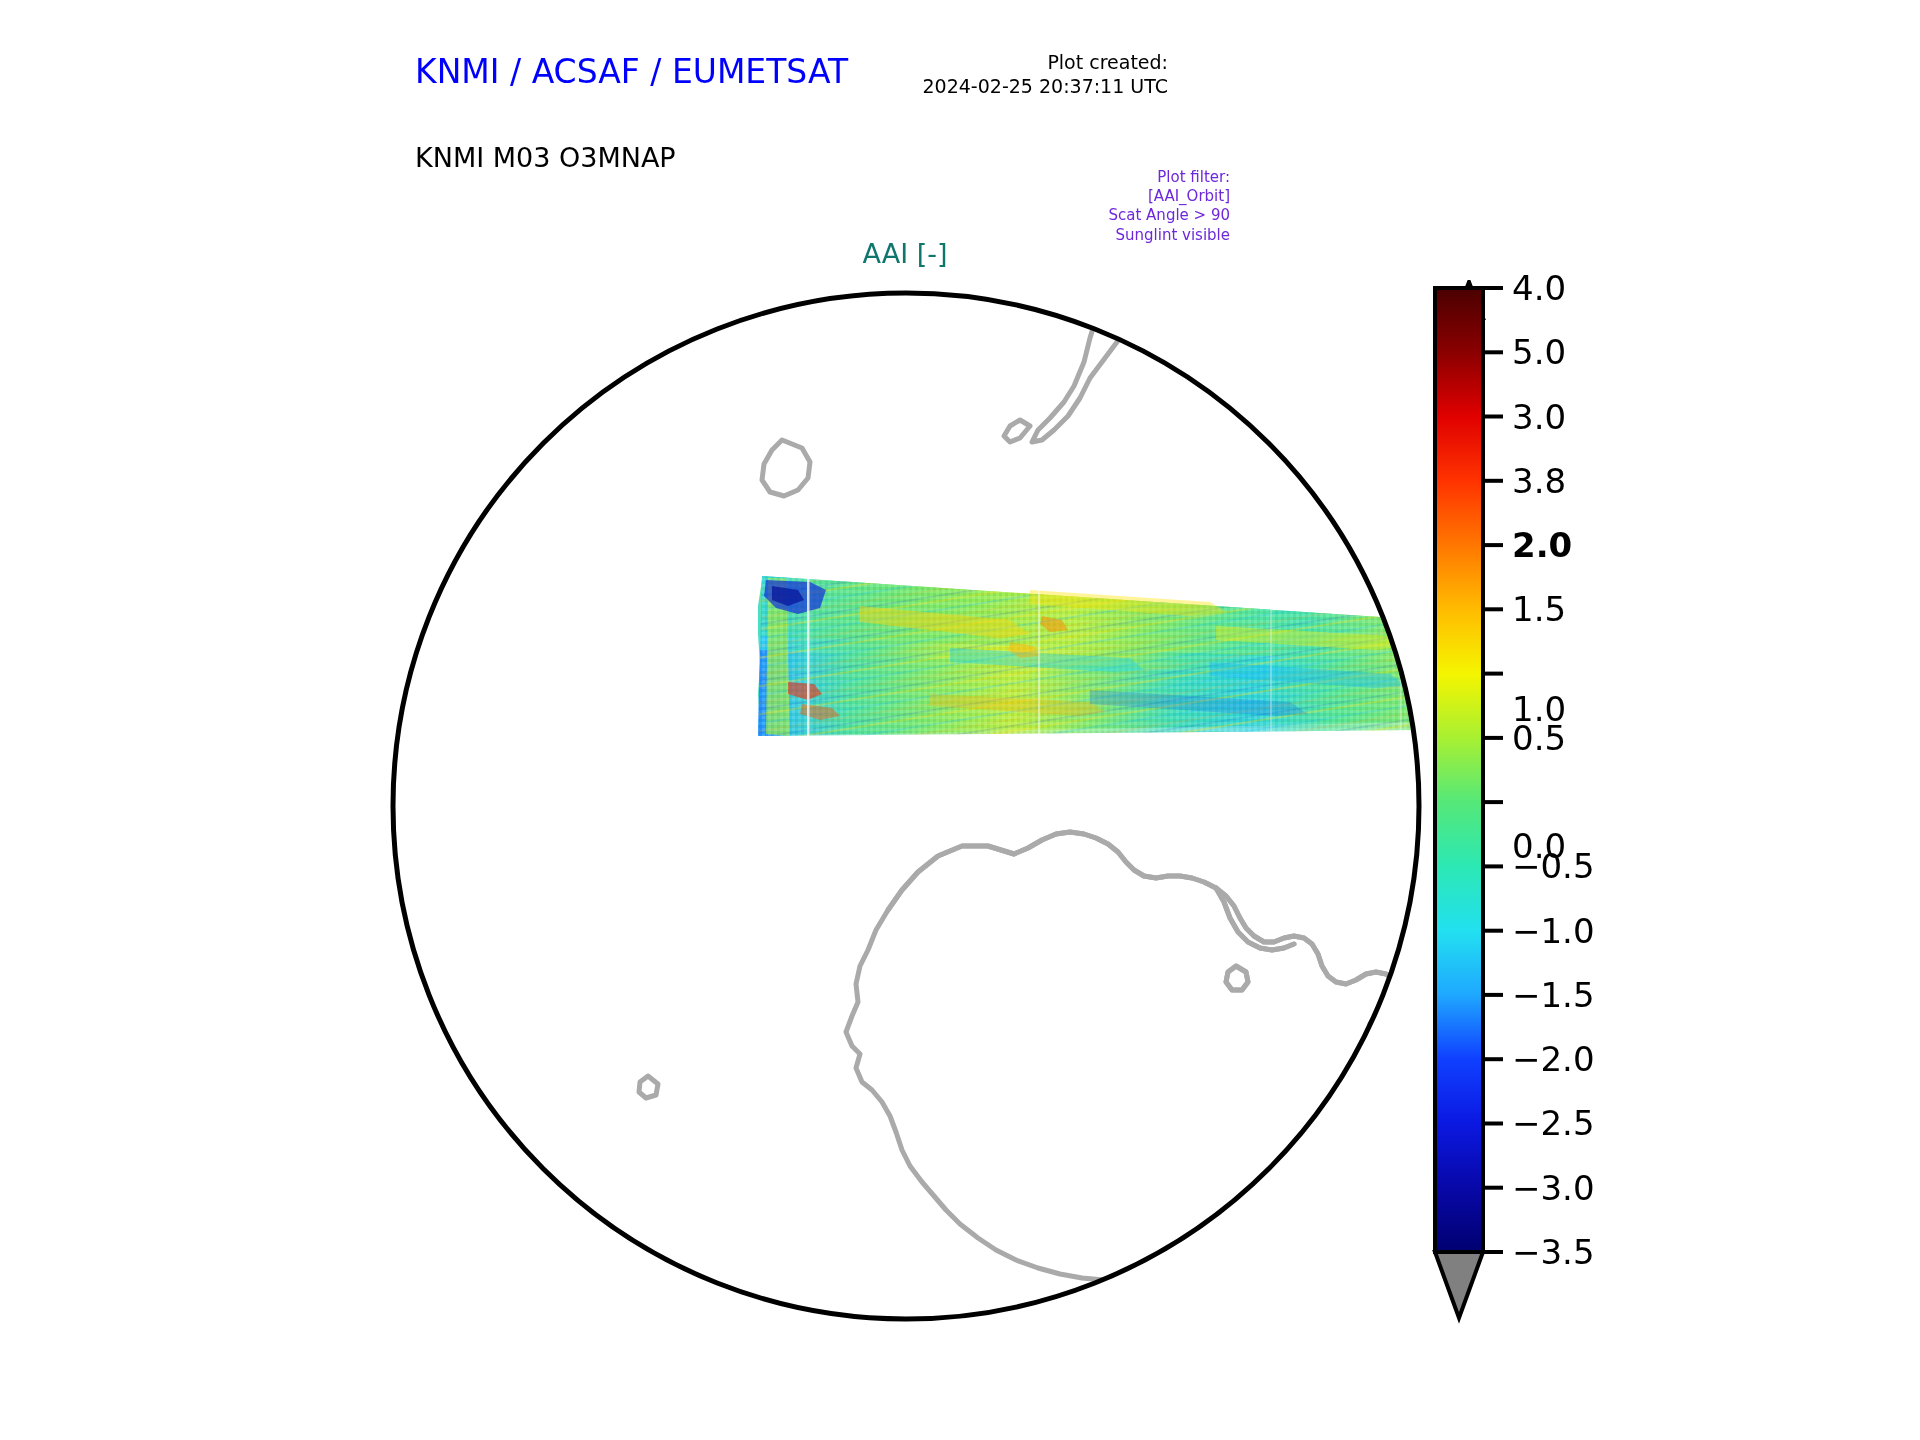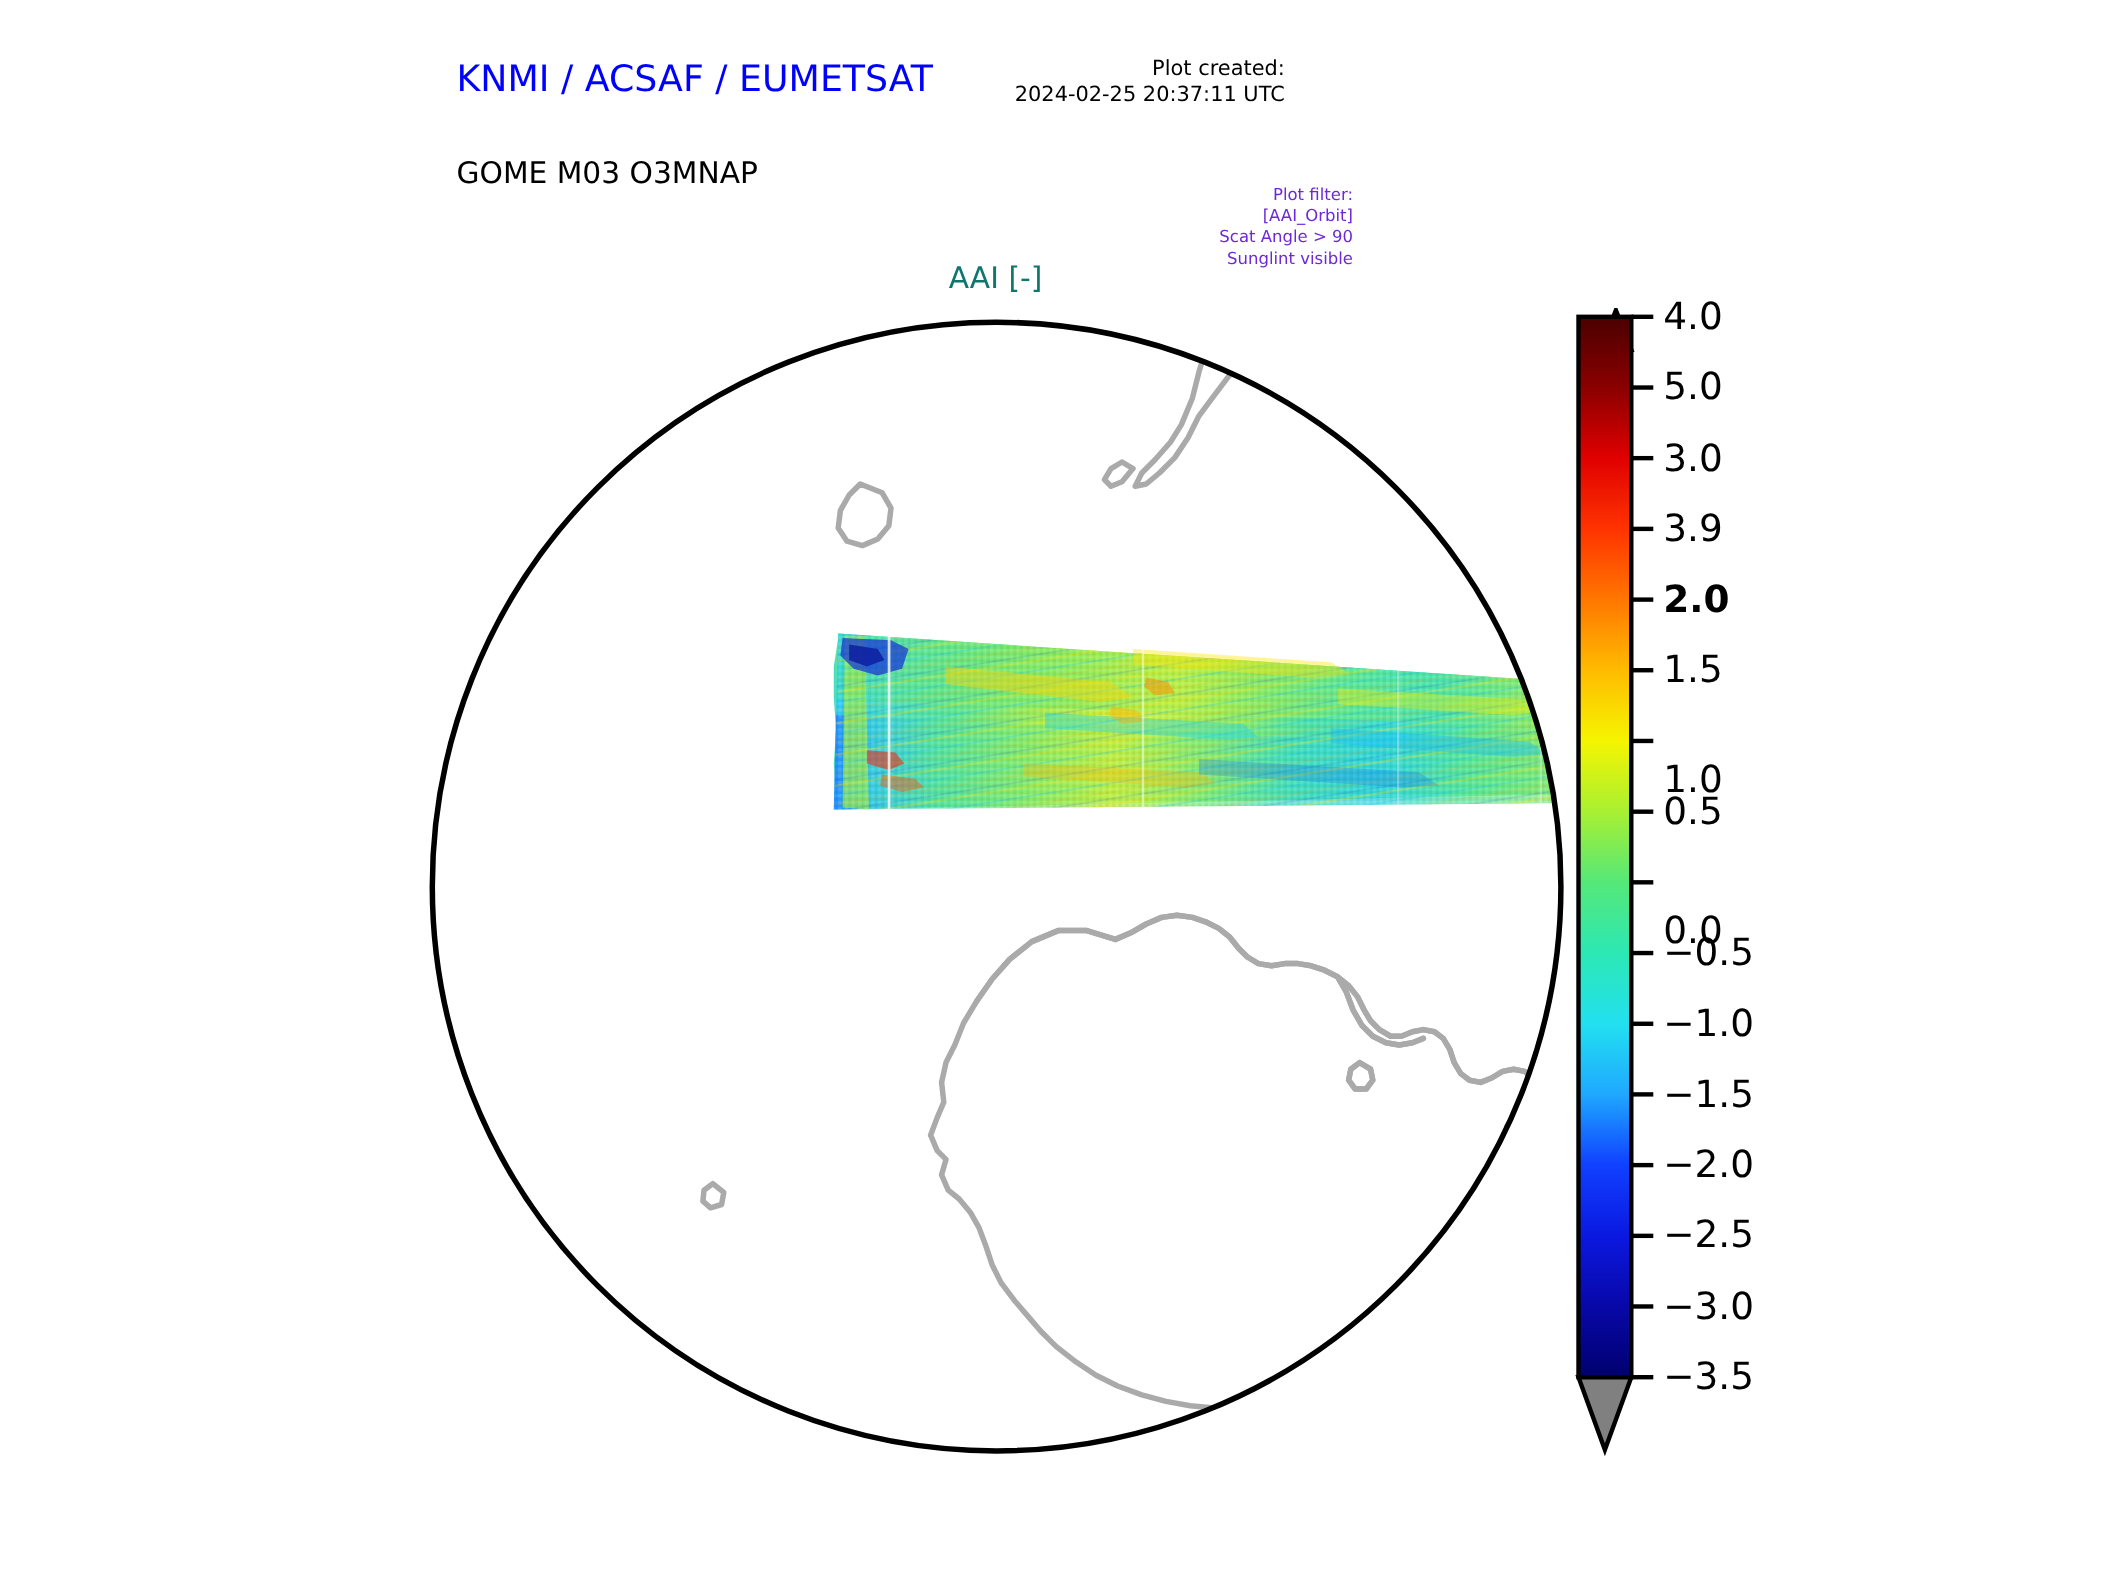--- a/index.html
+++ b/index.html
@@ -113,21 +113,21 @@
 <body>
 
 <div id="header-org">KNMI / ACSAF / EUMETSAT</div>
 
 <div id="plot-created-block">
   <div>Plot created:</div>
   <div>2024-02-25 20:37:11 UTC</div>
 </div>
 
 <div id="product-block">
-  <div>GOME M03 O3MNAP</div>
+  <div>KNMI M03 O3MNAP</div>
 </div>
 
 <div id="axes-title">AAI [-]</div>
 
 <div id="plot-filter-block">
   <div>Plot filter:</div>
   <div>[AAI_Orbit]</div>
   <div>Scat Angle &gt; 90</div>
   <div>Sunglint visible</div>
 </div>
@@ -361,21 +361,21 @@
       <line x1="53" y1="972" x2="73" y2="972"></line>
     </g>
   </svg>
 
 </div>
 
 <div id="colorbar-ticklabels">
     <div class="cb-ticklabel" style="top: 8px;">4.0</div>
     <div class="cb-ticklabel" style="top: 72.2667px;">5.0</div>
     <div class="cb-ticklabel" style="top: 136.533px;">3.0</div>
-    <div class="cb-ticklabel" style="top: 200.8px;">3.9</div>
+    <div class="cb-ticklabel" style="top: 200.8px;">3.8</div>
     <div class="cb-ticklabel" style="top: 265.067px; font-weight: bold;">2.0</div>
     <div class="cb-ticklabel" style="top: 329.333px;">1.5</div>
     <div class="cb-ticklabel" style="top: 393.6px; margin-top: 35px;">1.0</div>
     <div class="cb-ticklabel" style="top: 457.867px;">0.5</div>
     <div class="cb-ticklabel" style="top: 522.133px; margin-top: 44px;">0.0</div>
     <div class="cb-ticklabel" style="top: 586.4px;">−0.5</div>
     <div class="cb-ticklabel" style="top: 650.667px;">−1.0</div>
     <div class="cb-ticklabel" style="top: 714.933px;">−1.5</div>
     <div class="cb-ticklabel" style="top: 779.2px;">−2.0</div>
     <div class="cb-ticklabel" style="top: 843.467px;">−2.5</div>

